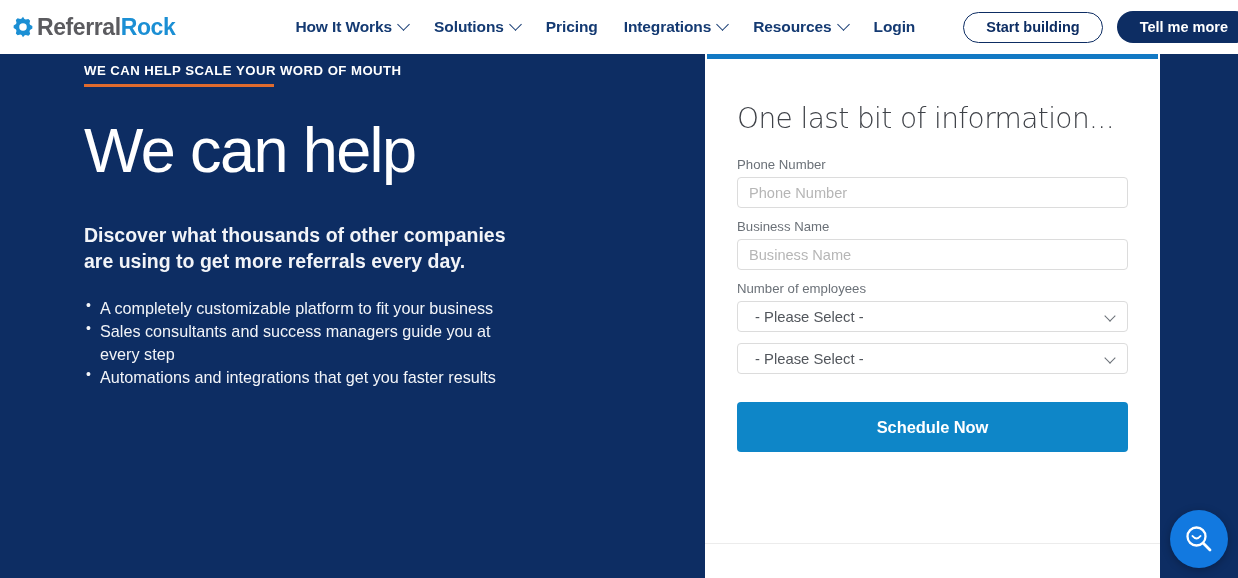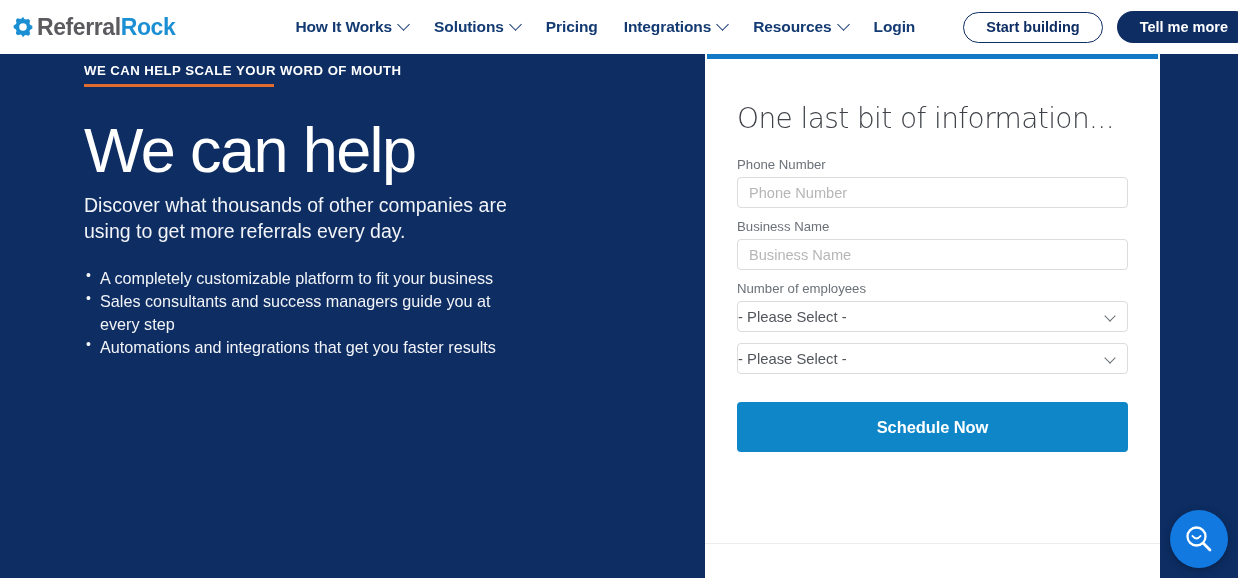--- a/index.html
+++ b/index.html
@@ -84,22 +84,22 @@
   }
   .eyebrow-rule {
     width: 190px; height: 2.5px; background: #df6b2e; margin-top: 6px;
   }
   .hero-h1 {
     color: #ffffff; font-size: 63px; font-weight: normal;
     letter-spacing: -1.6px; line-height: 1;
     margin: 32px 0 0 0; white-space: nowrap;
   }
   .hero-sub {
-    color: #f2f4f8; font-size: 19.5px; font-weight: 400;
-    line-height: 1.38; margin-top: 10px; max-width: 450px;
+    color: #f2f4f8; font-size: 19.5px; font-weight: 700;
+    line-height: 1.38; margin-top: 40px; max-width: 450px;
   }
   .hero-bullets {
     margin-top: 22px; max-width: 445px;
   }
   .hero-bullets li {
     color: #f2f4f8; font-size: 16.2px; line-height: 1.42;
     list-style: none; position: relative; padding-left: 16px;
   }
   .hero-bullets li::before {
     content: "•"; position: absolute; left: 2px; top: -1px;
@@ -193,21 +193,21 @@
     border: 1px solid #dcdcdc; border-radius: 4px;
     background: #fff; padding: 0 11px;
     font-size: 14.6px; font-family: "Liberation Sans", sans-serif;
     color: #3f4248; outline: none;
   }
   .field-input::placeholder { color: #b6b6b6; }
   .field-select {
     position: relative; width: 391px; height: 31px;
     border: 1px solid #dcdcdc; border-radius: 4px;
     background: #fff; display: flex; align-items: center;
-    padding: 0 0; cursor: pointer;
+    padding: 0 17px; cursor: pointer;
   }
   .field-select span {
     font-size: 14.8px; color: #52565c;
   }
   .sel-chev {
     position: absolute; right: 13px; top: 10px;
     width: 8px; height: 8px;
     border-right: 1.5px solid #6b7178; border-bottom: 1.5px solid #6b7178;
     transform: rotate(45deg);
   }

